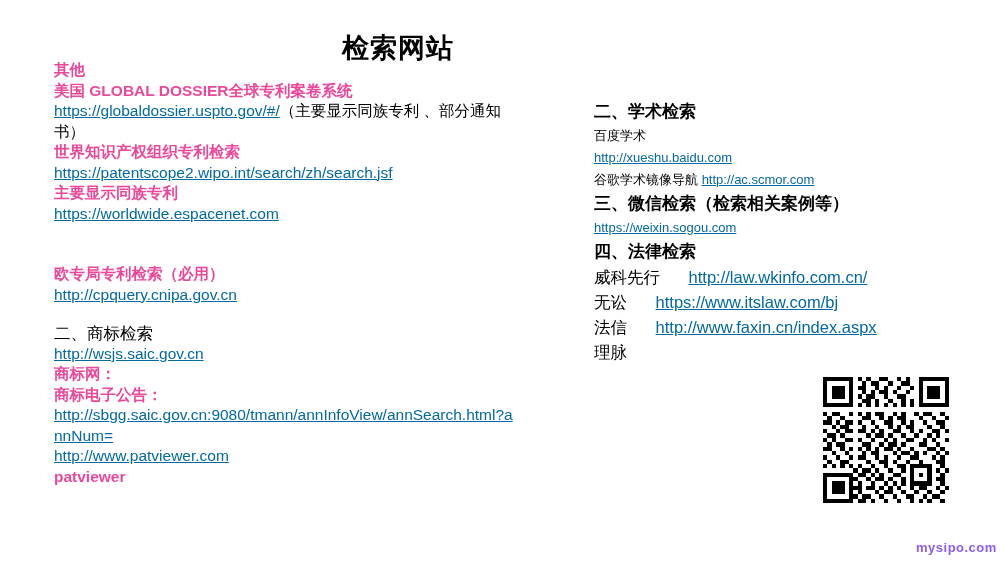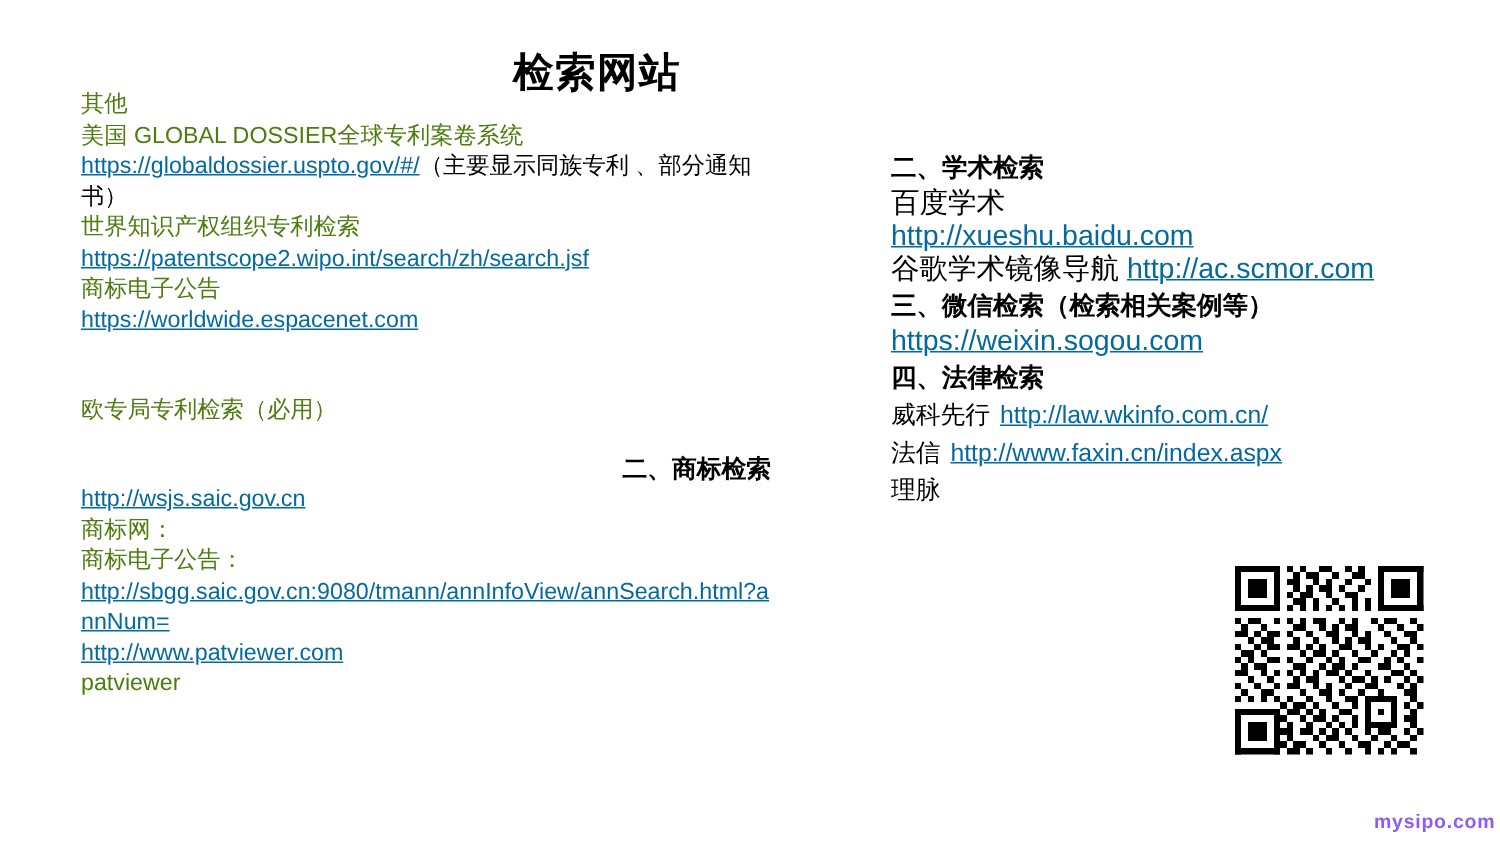--- a/index.html
+++ b/index.html
@@ -41,52 +41,52 @@
     left: 594px;
     top: 99px;
     width: 380px;
   }
   .line {
     font-size: 15.5px;
     line-height: 20.5px;
     white-space: normal;
   }
   .line.plain {
-    color: #4d7c0f;
+    color: #ec4899;
+    font-weight: bold;
   }
   .link {
     color: #0369a1;
     text-decoration: underline;
     word-break: break-all;
   }
   .bold {
-    font-weight: bold;
+    font-weight: normal;
     font-size: 16.5px;
-    text-align: right;
   }
   .spacer-lg {
     height: 40px;
   }
   .spacer-md {
     height: 18px;
   }
   .r-line {
     font-size: 16.5px;
     line-height: 25px;
   }
   .r-line .lbl {
-    margin-right: 2px;
+    margin-right: 24px;
   }
   .r-bold {
     font-weight: bold;
     font-size: 17px;
     line-height: 26px;
   }
   .r-small {
-    font-size: 19px;
+    font-size: 13px;
     line-height: 22px;
   }
   .qr {
     position: absolute;
     left: 823px;
     top: 377px;
     width: 126px;
     height: 126px;
   }
   .qr svg { display: block; }
@@ -110,26 +110,27 @@
   <div class="col-left">
 
     <div class="line plain">其他</div>
 
     <div class="line plain">美国 GLOBAL DOSSIER全球专利案卷系统</div>
     <div class="line"><a class="link" href="#">https://globaldossier.uspto.gov/#/</a><span>（主要显示同族专利 、部分通知书）</span></div>
 
     <div class="line plain">世界知识产权组织专利检索</div>
     <div class="line"><a class="link" href="#">https://patentscope2.wipo.int/search/zh/search.jsf</a></div>
 
-    <div class="line plain">商标电子公告</div>
+    <div class="line plain">主要显示同族专利</div>
     <div class="line"><a class="link" href="#">https://worldwide.espacenet.com</a></div>
 
     <div class="spacer-lg"></div>
 
     <div class="line plain">欧专局专利检索（必用）</div>
+    <div class="line"><a class="link" href="#">http://cpquery.cnipa.gov.cn</a></div>
 
     <div class="spacer-md"></div>
 
     <div class="line bold">二、商标检索</div>
 
     <div class="line"><a class="link" href="#">http://wsjs.saic.gov.cn</a></div>
     <div class="line plain">商标网：</div>
 
     <div class="line plain">商标电子公告：</div>
     <div class="line"><a class="link" href="#">http://sbgg.saic.gov.cn:9080/tmann/annInfoView/annSearch.html?annNum=</a></div>
@@ -148,20 +149,21 @@
 
     <div class="r-small"><span class="lbl">谷歌学术镜像导航</span>&nbsp;<a class="link" href="#">http://ac.scmor.com</a></div>
 
     <div class="r-bold">三、微信检索（检索相关案例等）</div>
     <div class="r-small"><a class="link" href="#">https://weixin.sogou.com</a></div>
 
     <div class="r-bold">四、法律检索</div>
 
     <div class="r-line"><span class="lbl">威科先行</span>&nbsp;<a class="link" href="#">http://law.wkinfo.com.cn/</a></div>
 
+    <div class="r-line"><span class="lbl">无讼</span>&nbsp;<a class="link" href="#">https://www.itslaw.com/bj</a></div>
 
     <div class="r-line"><span class="lbl">法信</span>&nbsp;<a class="link" href="#">http://www.faxin.cn/index.aspx</a></div>
 
     <div class="r-line">理脉</div>
 
   </div>
 
   <div class="qr">
     <svg width="126" height="126" viewBox="0 0 29 29" shape-rendering="crispEdges">
       <rect x="0" y="0" width="29" height="29" fill="#ffffff"></rect>

